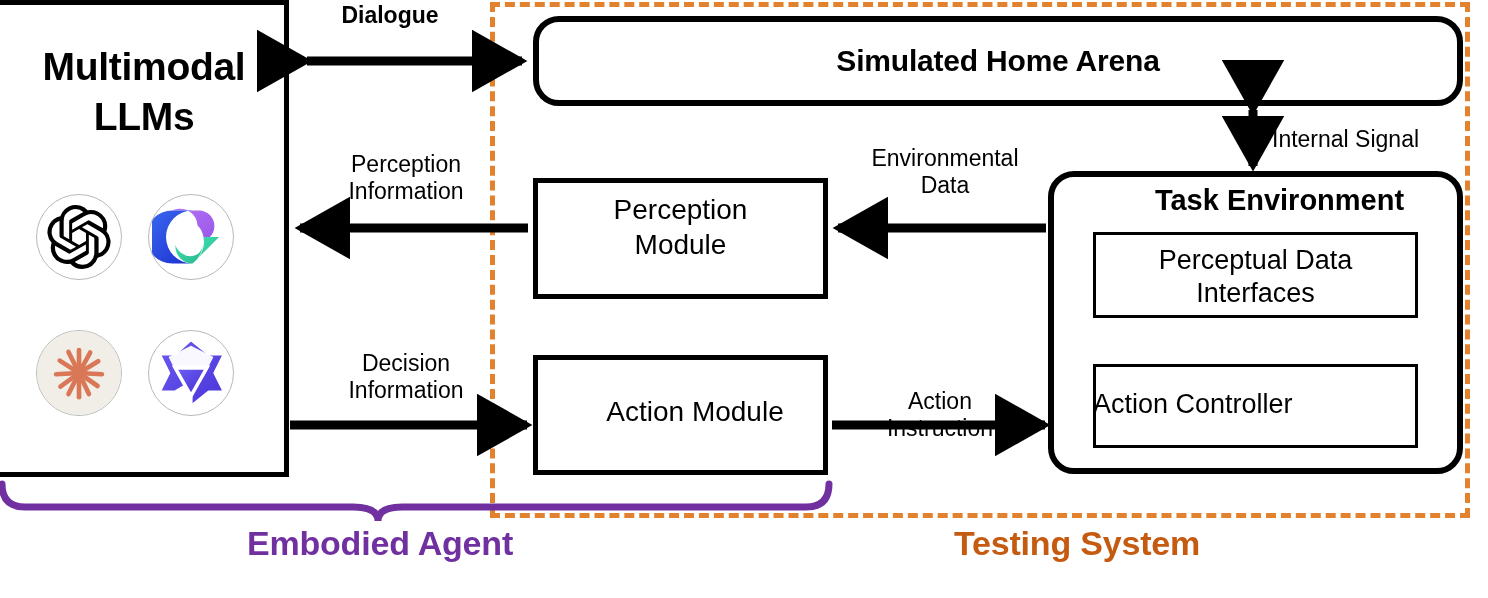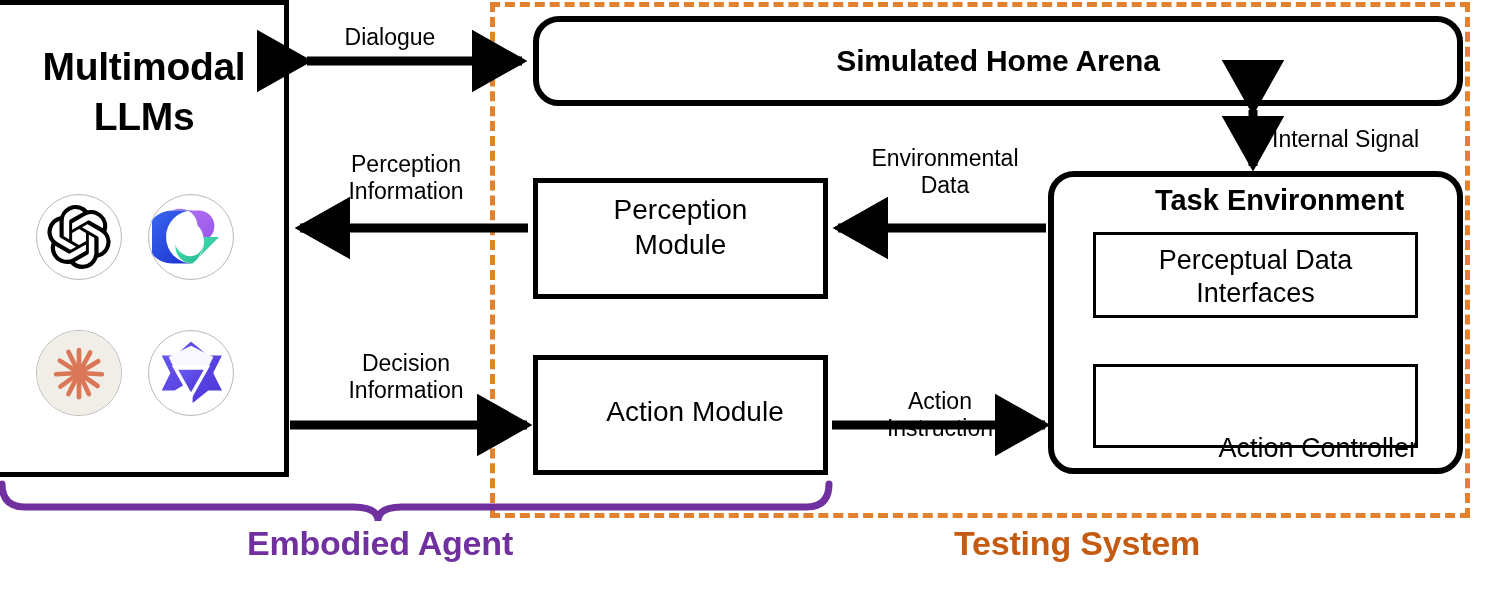--- a/index.html
+++ b/index.html
@@ -105,21 +105,21 @@
     text-align: center; font-size: 29px; font-weight: bold; color: #000;
   }
   .pdi-box   { left: 1093px; top: 232px; width: 325px; height: 86px; }
   .pdi-label {
     left: 1093px; top: 244px; width: 325px;
     text-align: center; font-size: 27px; line-height: 1.24; color: #000;
   }
   .ac-box    { left: 1093px; top: 364px; width: 325px; height: 84px; }
   .ac-label  {
     left: 1093px; top: 389px; width: 325px;
-    text-align: right; font-size: 27px; color: #000; margin-top: 44px;
+    text-align: left; font-size: 27px; color: #000;
   }
 
   .perc-box  { left: 533px; top: 178px; width: 295px; height: 121px; }
   .perc-label {
     left: 533px; top: 192px; width: 295px;
     text-align: center; font-size: 28px; line-height: 1.26; color: #000;
   }
   .act-box   { left: 533px; top: 355px; width: 295px; height: 120px; }
   .act-label {
     left: 533px; top: 396px; width: 324px;
@@ -127,21 +127,21 @@
   }
 
   
   .edge-label {
     font-size: 23px;
     line-height: 1.16;
     color: #000;
     text-align: center;
     white-space: pre-line;
   }
-  .lbl-dialogue     { left: 300px; top: 24px;  width: 180px; }
+  .lbl-dialogue     { left: 300px; top: 2px;  width: 180px; font-weight: bold; }
   .lbl-perception   { left: 318px; top: 151px; width: 176px; }
   .lbl-decision     { left: 318px; top: 350px; width: 176px; }
   .lbl-envdata      { left: 848px; top: 145px; width: 194px; }
   .lbl-actionins    { left: 852px; top: 360px; width: 176px; margin-top: 28px; }
   .lbl-internal     { left: 1272px; top: 126px; width: 200px; text-align: left; }
 
   
   .overlay {
     left: 0; top: 0; width: 1488px; height: 598px;
     pointer-events: none;

